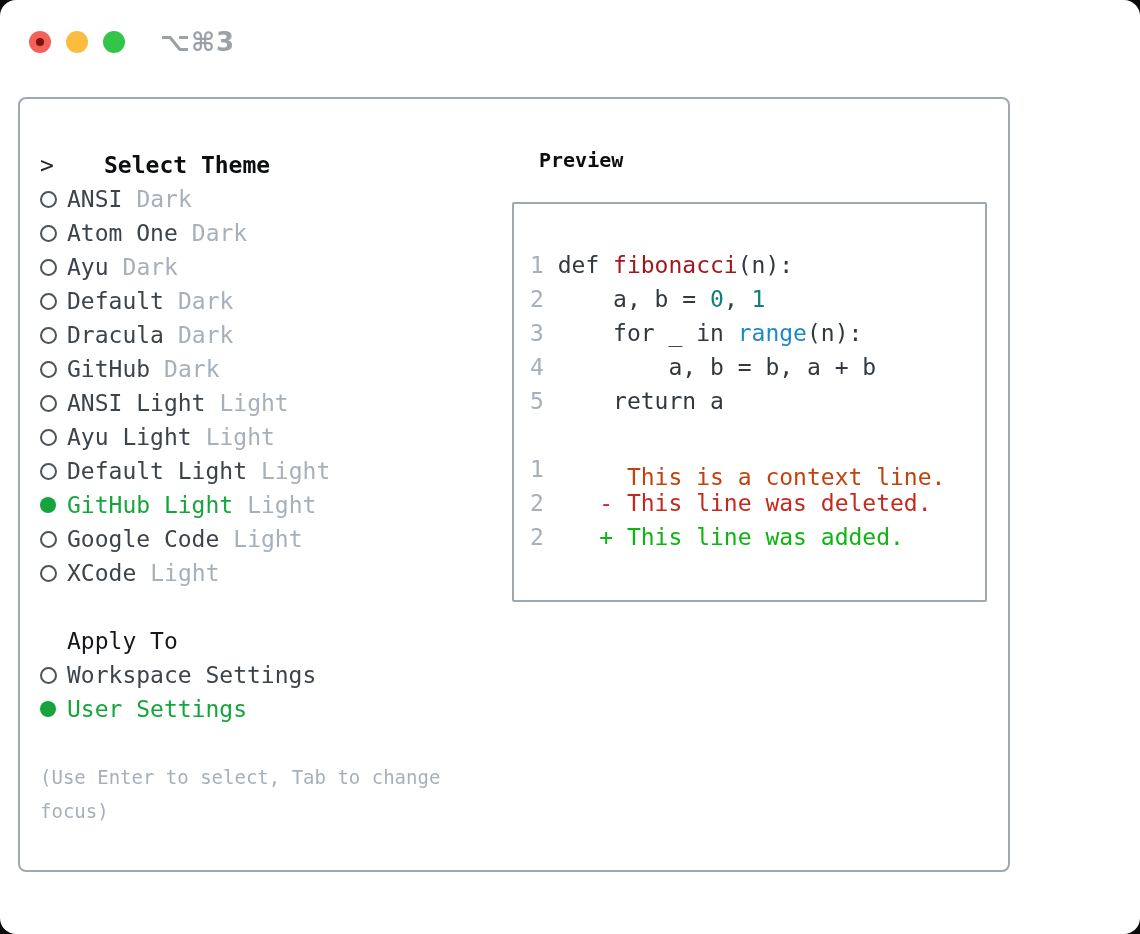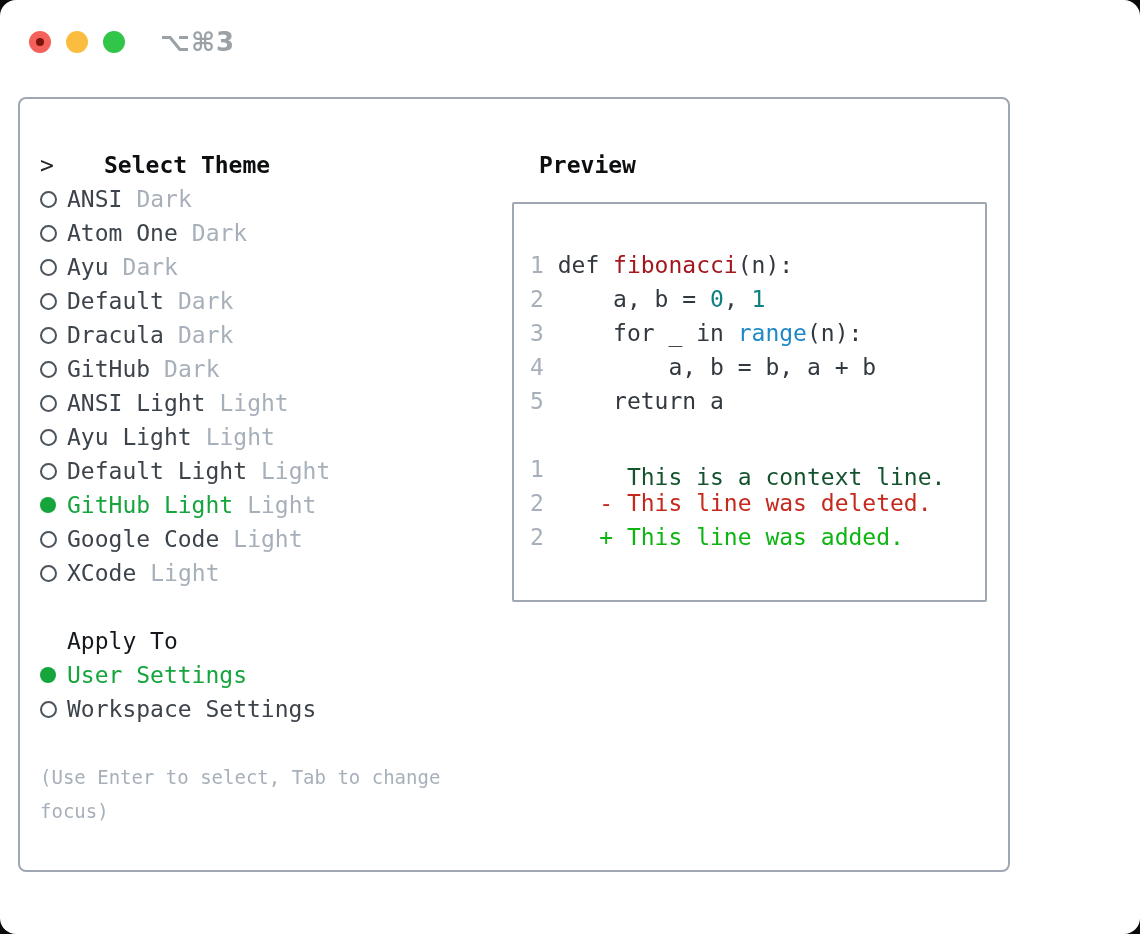--- a/index.html
+++ b/index.html
@@ -29,21 +29,21 @@
   .caret{color:#23272c;font-size:23px;}
   .h-bold{font-weight:bold;color:#0c0e10;margin-left:37px;}
   .radio{width:13px;height:13px;border:2px solid #4c545c;border-radius:50%;box-sizing:content-box;}
   .radio.sel{width:16px;height:16px;border:none;}
   .item-label{color:#3c434b;}
   .variant{color:#a7b0ba;padding-left:14px;}
   .apply-heading{color:#14181c;}
   .hint{width:440px;font-size:19px;line-height:34px;color:#a7b0ba;white-space:normal;}
 
   
-  .preview-heading-row{height:34px;display:flex;align-items:center;font-size:23px;}
+  .preview-heading-row{height:34px;display:flex;font-size:20px;}
   .preview-box{margin-left:10px;margin-top:20px;width:475px;height:400px;box-sizing:border-box;
                border:2px solid #9fa8b2;border-radius:2px;padding:44px 0 0 16px;overflow:hidden;}
   .code-line{height:34px;display:flex;align-items:center;font-size:23px;white-space:pre;}
   .gutter{display:inline-block;width:2ch;color:#a7b0ba;flex:none;}
 </style>
 </head>
 <body>
 
 <div class="stage">
   <div class="window">
@@ -79,41 +79,41 @@
           </div>
 
         <div class="spacer"></div>
 
         <div class="row">
           <span class="prefix"></span>
           <span class="apply-heading">Apply To</span>
         </div>
 
         <div id="apply-list">
+            <div class="row"><span class="prefix"><span class="radio"></span></span><span class="item-label">Workspace Settings</span></div>
             <div class="row"><span class="prefix"><span class="radio sel" style="background: rgb(21, 165, 60);"></span></span><span class="item-label" style="color: rgb(21, 165, 60);">User Settings</span></div>
-            <div class="row"><span class="prefix"><span class="radio"></span></span><span class="item-label">Workspace Settings</span></div>
           </div>
 
         <div class="spacer"></div>
 
         <div class="hint">(Use Enter to select, Tab to change focus)</div>
       </div>
 
       <div class="col-right">
         <div class="preview-heading-row">
           <span class="h-bold">Preview</span>
         </div>
         <div class="preview-box" id="preview-box">
             <div class="code-line"><span class="gutter">1</span><span style="color: rgb(50, 56, 63);">def </span><span style="color: rgb(163, 22, 29);">fibonacci</span><span style="color: rgb(50, 56, 63);">(n):</span></div>
             <div class="code-line"><span class="gutter">2</span><span style="color: rgb(50, 56, 63);">    a, b = </span><span style="color: rgb(13, 128, 128);">0</span><span style="color: rgb(50, 56, 63);">, </span><span style="color: rgb(13, 128, 128);">1</span></div>
             <div class="code-line"><span class="gutter">3</span><span style="color: rgb(50, 56, 63);">    for _ in </span><span style="color: rgb(31, 136, 199); text-align: right;">range</span><span style="color: rgb(50, 56, 63);">(n):</span></div>
             <div class="code-line"><span class="gutter">4</span><span style="color: rgb(50, 56, 63);">        a, b = b, a + b</span></div>
             <div class="code-line"><span class="gutter">5</span><span style="color: rgb(50, 56, 63);">    return a</span></div>
             <div class="code-line"><span class="gutter"></span></div>
-            <div class="code-line"><span class="gutter">1</span><span style="color: #14532d; margin-top: 16px;">     This is a context line.</span></div>
+            <div class="code-line"><span class="gutter">1</span><span style="color: #c2410c; margin-top: 16px;">     This is a context line.</span></div>
             <div class="code-line"><span class="gutter">2</span><span style="color: rgb(197, 40, 28);">   - This line was deleted.</span></div>
             <div class="code-line"><span class="gutter">2</span><span style="color: rgb(13, 181, 17);">   + This line was added.</span></div>
           </div>
       </div>
 
     </div>
   </div>
 </div>
 
 </body></html>

